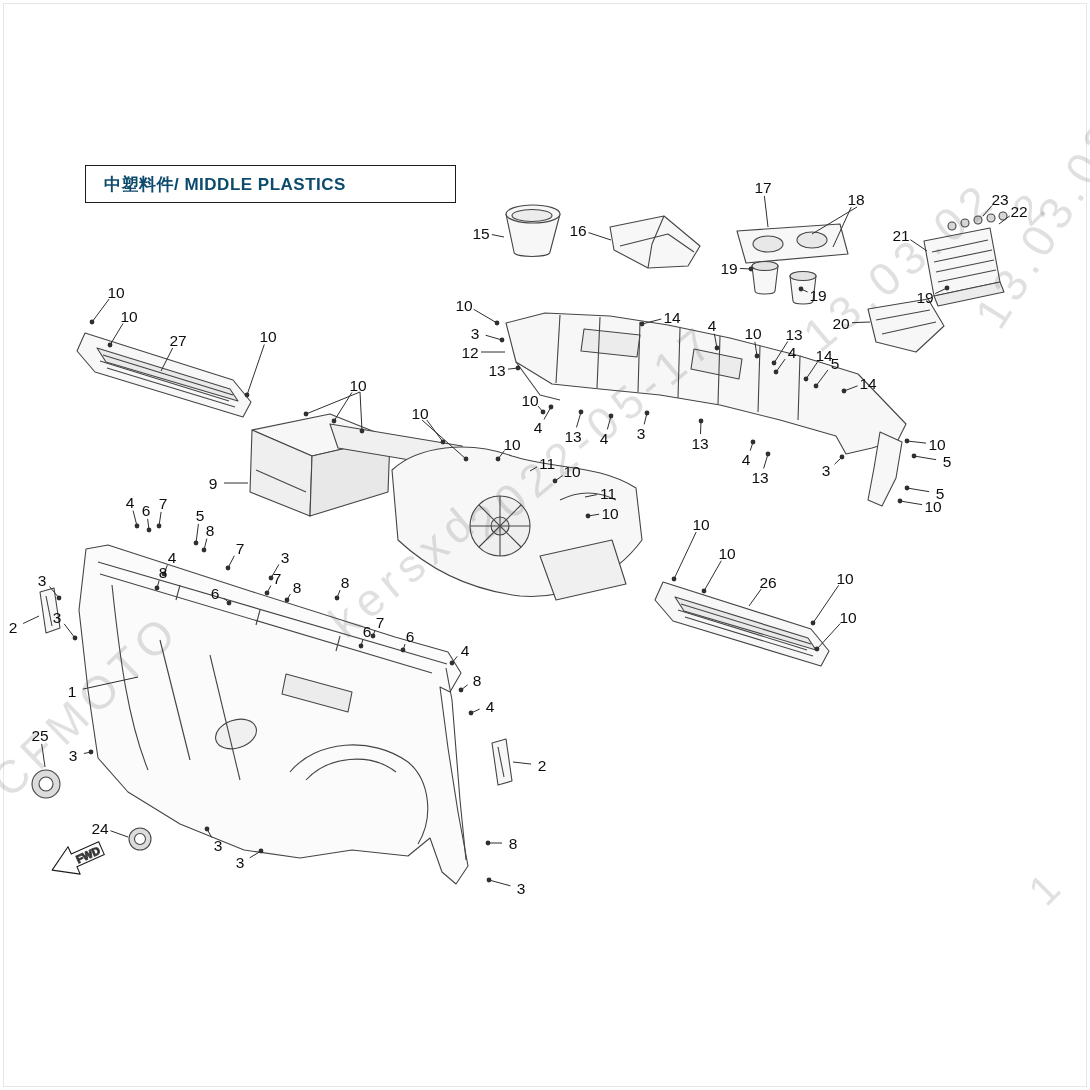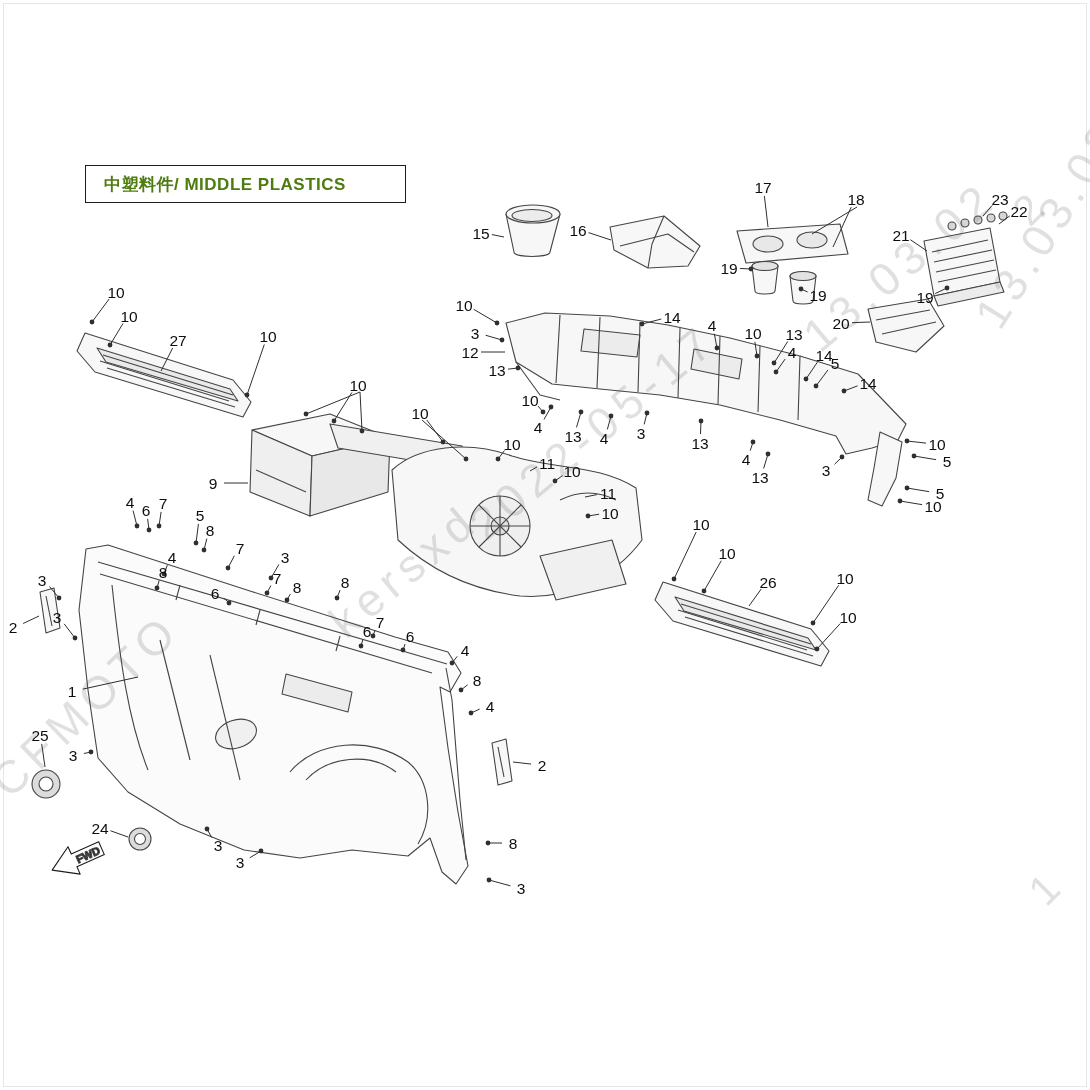--- a/index.html
+++ b/index.html
@@ -2,24 +2,24 @@
 <html><head>
 <meta charset="utf-8">
 <style>
   html,body{margin:0;padding:0;}
   body{
     width:1090px;height:1090px;position:relative;overflow:hidden;
     background:#ffffff;font-family:"Liberation Sans",sans-serif;
   }
   .frame{position:absolute;inset:3px;border:1px solid #e6e6e6;pointer-events:none;}
   .title-box{
-    position:absolute;left:85px;top:165px;width:321px;height:38px;
+    position:absolute;left:85px;top:165px;width:371px;height:38px;
     border:1.5px solid #1b1b1b;box-sizing:border-box;
     display:flex;align-items:center;padding-left:18px;
-    font-size:17px;font-weight:bold;color:#4d7c0f;letter-spacing:0.5px;
+    font-size:17px;font-weight:bold;color:#0c4a6e;letter-spacing:0.5px;
     background:transparent;
   }
   svg#diagram{position:absolute;left:0;top:0;}
   .art{stroke:#454545;fill:#f7f7f7;stroke-width:1.1;stroke-linejoin:round;}
   .art .nofill{fill:none;}
   .leader{stroke:#2f2f2f;stroke-width:1;fill:none;}
   .dot{fill:#2f2f2f;stroke:none;}
   .callout{
     font-family:"Liberation Sans",sans-serif;font-size:15.5px;fill:#0d0d0d;
     text-anchor:middle;dominant-baseline:central;

